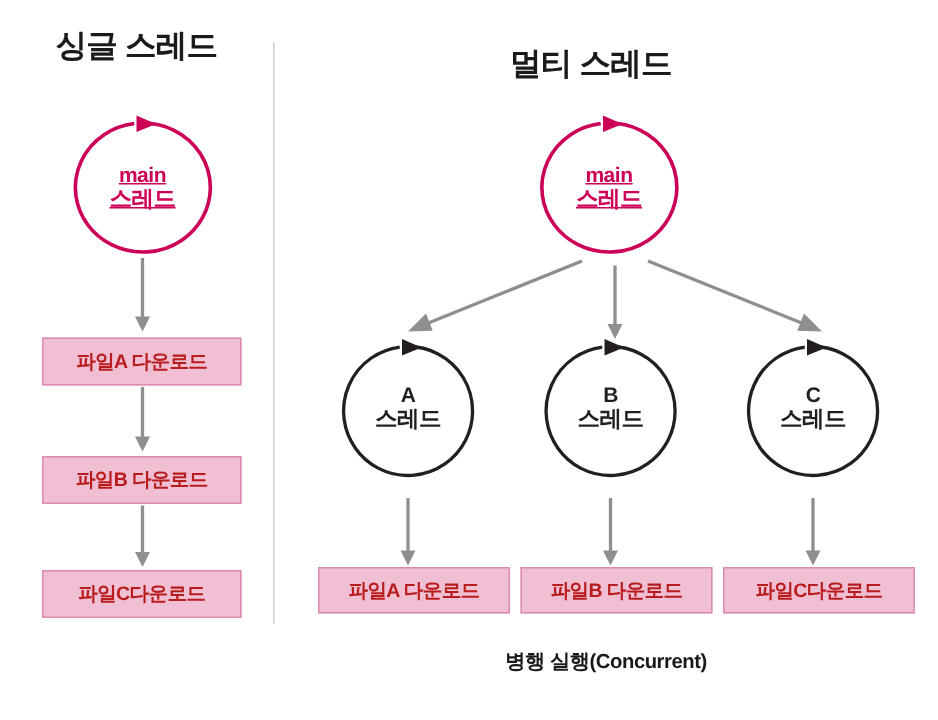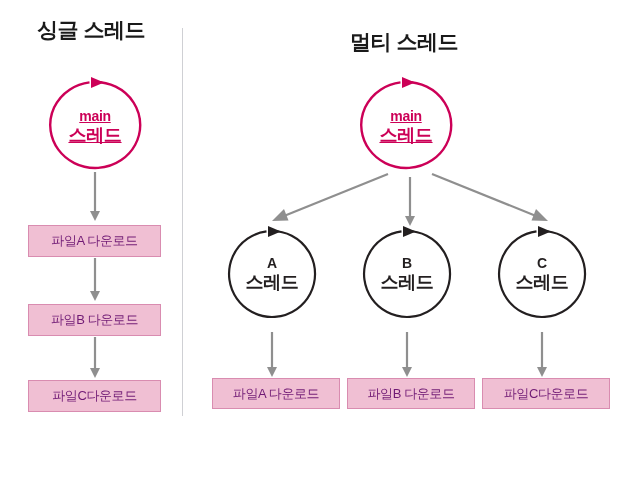--- a/index.html
+++ b/index.html
@@ -51,22 +51,22 @@
   .proc-box {
     background: #f0bfd3;
     border: 1px solid #d98cb0;
     display: flex;
     align-items: center;
     justify-content: center;
     box-sizing: border-box;
   }
   .proc-box .proc-label {
     font-size: 13px;
-    font-weight: normal;
-    color: #701a75;
+    font-weight: bold;
+    color: #b91c1c;
     letter-spacing: -0.4px;
     white-space: nowrap;
   }
 
   
   .circle-label {
     position: absolute;
     left: 0;
     right: 0;
     text-align: center;
@@ -74,21 +74,21 @@
   }
   .circle-label .l1 {
     display: block;
     font-size: 14px;
     font-weight: bold;
     line-height: 1.12;
     letter-spacing: -0.3px;
   }
   .circle-label .l2 {
     display: block;
-    font-size: 18px;
+    font-size: 15px;
     font-weight: bold;
     line-height: 1.12;
     letter-spacing: -0.3px;
   }
   .main-circle-label .l1,
   .main-circle-label .l2 { color: #cc0057; text-decoration: underline; }
   .thread-circle-label .l1,
   .thread-circle-label .l2 { color: #231f20; }
 
   svg { display: block; overflow: visible; }
@@ -140,21 +140,21 @@
       <line x1="7" y1="0" x2="7" y2="33" stroke="#8f8f8f" stroke-width="2.2"></line>
       <polygon points="2,31 12,31 7,41" fill="#8f8f8f"></polygon>
     </svg>
   </div>
 
   <div class="abs proc-box" style="left:28px; top:380px; width:133px; height:32px;">
     <span class="proc-label">파일C다운로드</span>
   </div>
 
 
-  <div class="abs panel-title" style="left:183px; top:28px; width:442px;">멀티 스레드</div>
+  <div class="abs panel-title" style="left:173px; top:28px; width:442px;">멀티 스레드</div>
 
   <div class="abs" style="left:356px; top:77px; width:100px; height:94px;">
     <svg width="100" height="94" viewBox="0 0 100 94" aria-hidden="true">
       <path d="M 50 5 A 45 43 0 1 1 44.5 5.35" fill="none" stroke="#cc0057" stroke-width="2.4" stroke-linecap="butt"></path>
       <polygon points="46,0 46,11 59,5.6" fill="#cc0057"></polygon>
     </svg>
     <div class="circle-label main-circle-label" style="top:32px;">
       <span class="l1">main</span>
       <span class="l2">스레드</span>
     </div>
@@ -233,14 +233,15 @@
   </div>
 
   <div class="abs proc-box" style="left:347px; top:378px; width:128px; height:31px;">
     <span class="proc-label">파일B 다운로드</span>
   </div>
 
   <div class="abs proc-box" style="left:482px; top:378px; width:128px; height:31px;">
     <span class="proc-label">파일C다운로드</span>
   </div>
 
+  <div class="abs panel-caption" style="left:183px; top:432px; width:442px;">병행 실행(Concurrent)</div>
 
 </div>
 
 </body></html>

